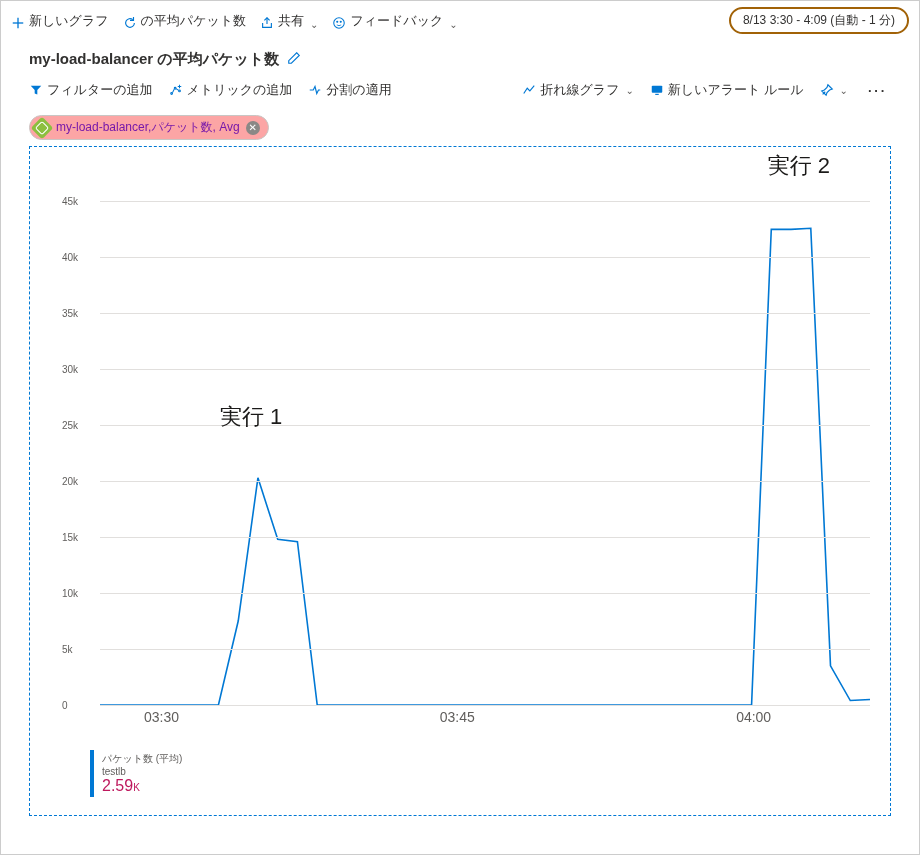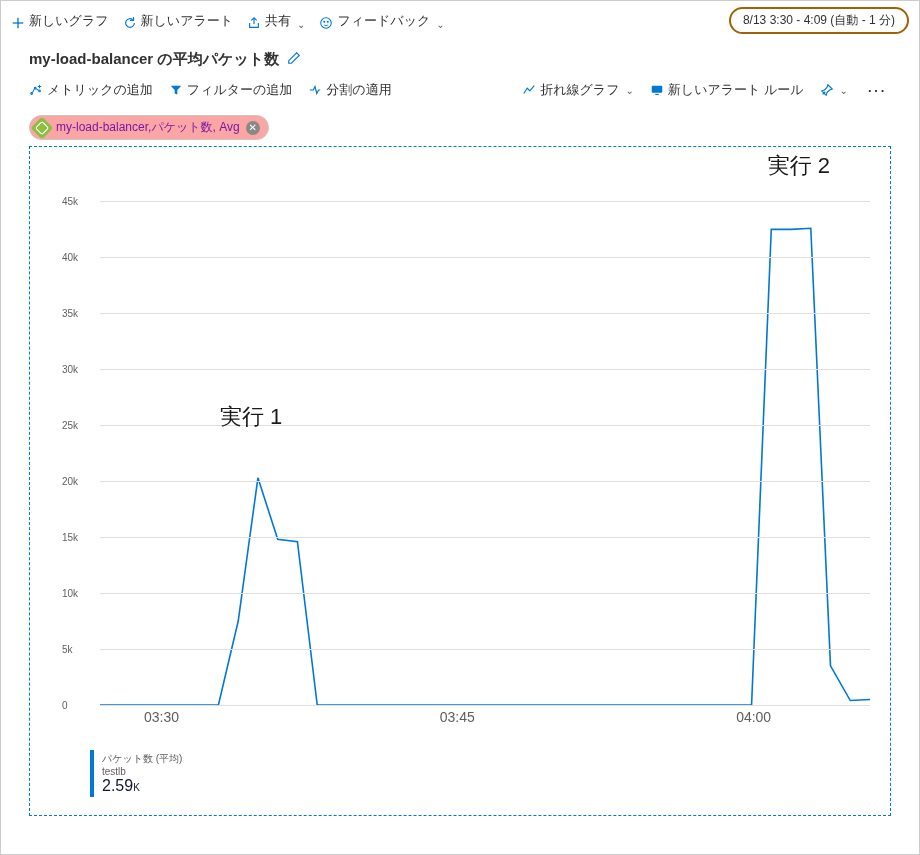--- a/index.html
+++ b/index.html
@@ -156,21 +156,21 @@
     }
     .legend-box {
       position: absolute;
       left: 60px;
       bottom: 18px;
       border-left: 4px solid #0078d4;
       padding: 2px 8px;
     }
     .legend-name { font-size: 10px; color: #605e5c; }
     .legend-sub  { font-size: 10px; color: #605e5c; }
-    .legend-val  { font-size: 16px; font-weight: 400; color: #0f172a; }
+    .legend-val  { font-size: 16px; font-weight: 400; color: #be185d; }
     .legend-val .k { font-size: 10px; font-weight: 400; vertical-align: baseline; }
     svg.line-plot {
       position: absolute;
       left: 0; top: 0;
       width: 100%; height: 100%;
       overflow: visible;
     }
   </style>
 </head>
 <body>
@@ -182,21 +182,21 @@
           <line x1="8" y1="2" x2="8" y2="14"></line>
           <line x1="2" y1="8" x2="14" y2="8"></line>
         </svg>
       <span>新しいグラフ</span>
     </span>
     <span class="tb-item">
       <svg viewBox="0 0 16 16" fill="none" stroke="#0078d4" stroke-width="1.3">
           <path d="M13 8a5 5 0 1 1-1.8-3.85"></path>
           <polyline points="12 1 12 5 8 5" fill="none"></polyline>
         </svg>
-      <span>新しいアラート</span>
+      <span>の平均パケット数</span>
     </span>
     <span class="tb-item">
       <svg viewBox="0 0 16 16" fill="none" stroke="#0078d4" stroke-width="1.3">
           <path d="M3 8v5h10V8"></path>
           <path d="M8 2v7"></path>
           <path d="M5 5l3-3 3 3"></path>
         </svg>
       <span>共有</span>
       <span class="chevron">⌄</span>
     </span>
@@ -221,36 +221,36 @@
   <span class="edit-icon">
     <svg width="14" height="14" viewBox="0 0 16 16" fill="none" stroke="#0078d4" stroke-width="1.3">
         <path d="M11 2l3 3L5 14H2v-3z"></path>
       </svg>
   </span>
 </div>
 
 <div class="second-toolbar">
   <div class="st-left">
     <span class="st-item">
+      <svg viewBox="0 0 16 16" fill="#0078d4">
+          <path d="M2 3h12l-4.5 5v5l-3-1v-4z"></path>
+        </svg>
+      <span>フィルターの追加</span>
+    </span>
+    <span class="st-item">
       <svg viewBox="0 0 16 16" fill="none" stroke="#0078d4" stroke-width="1.2">
           <circle cx="3" cy="12" r="1"></circle>
           <circle cx="7" cy="6" r="1"></circle>
           <circle cx="12" cy="9" r="1"></circle>
           <line x1="4" y1="11" x2="6" y2="7"></line>
           <line x1="8" y1="6.5" x2="11" y2="8.5"></line>
           <line x1="12" y1="2" x2="12" y2="6"></line>
           <line x1="10" y1="4" x2="14" y2="4"></line>
         </svg>
       <span>メトリックの追加</span>
-    </span>
-    <span class="st-item">
-      <svg viewBox="0 0 16 16" fill="#0078d4">
-          <path d="M2 3h12l-4.5 5v5l-3-1v-4z"></path>
-        </svg>
-      <span>フィルターの追加</span>
     </span>
     <span class="st-item">
       <svg viewBox="0 0 16 16" fill="none" stroke="#0078d4" stroke-width="1.3">
           <path d="M2 8h4l2-4 2 8 2-4h2"></path>
         </svg>
       <span>分割の適用</span>
     </span>
   </div>
   <div class="st-right">
     <span class="st-item">

